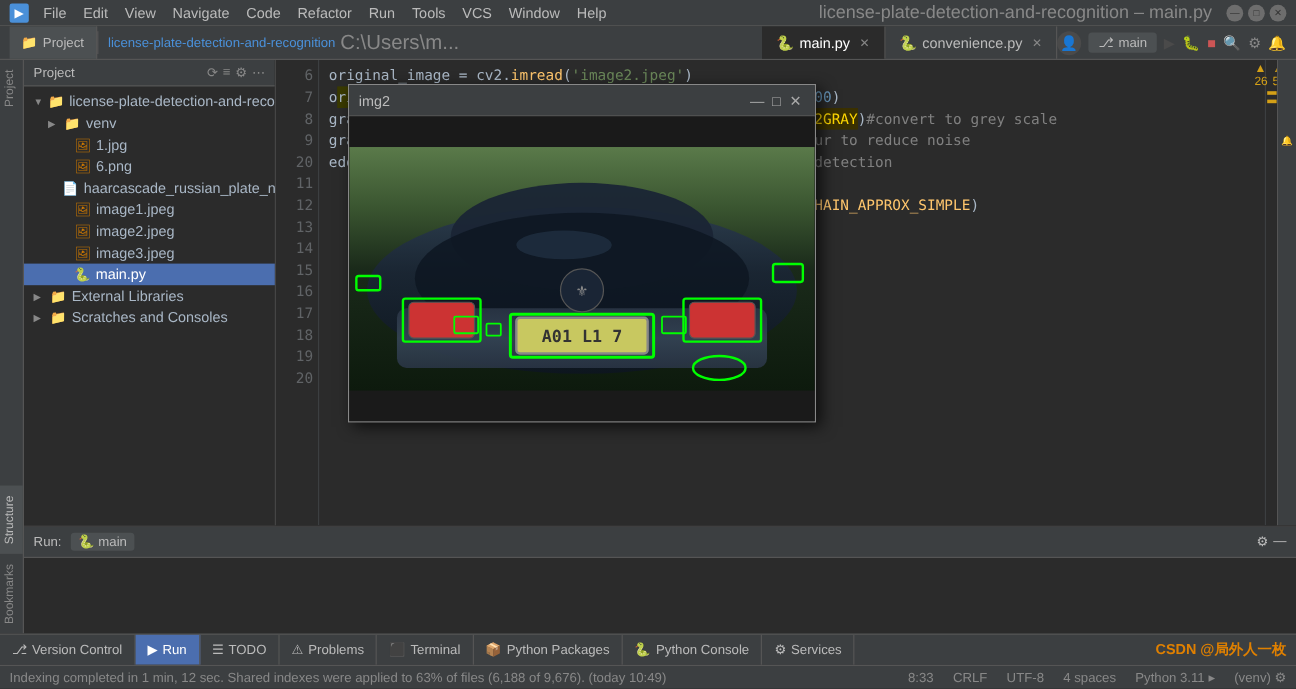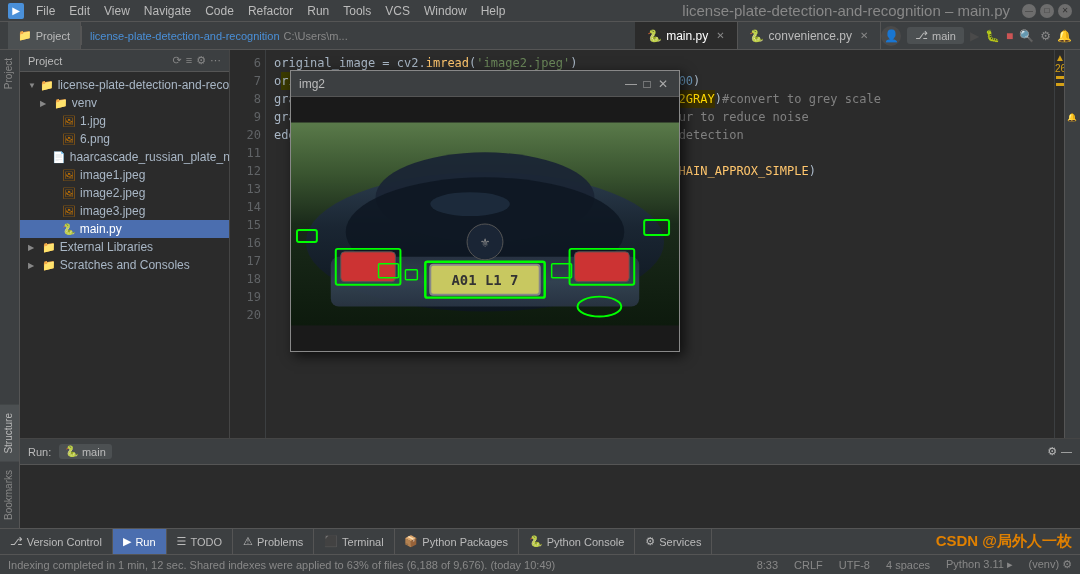--- a/index.html
+++ b/index.html
@@ -119,21 +119,21 @@
   </div>
 
   <div id="tab-bar">
     <div id="project-tab">
       <span>📁</span>
       <span>Project</span>
     </div>
     <div style="width:1px;background:#555;margin:4px 0;"></div>
     <div style="flex:1;display:flex;align-items:center;padding-left:8px;gap:4px;">
       <span style="color:#4a90d9;font-size:11px;">license-plate-detection-and-recognition</span>
-      <span style="color:#888;font-size:11px;">C:\Users\m...</span>
+      <span style="color:#888;font-size:17px;">C:\Users\m...</span>
     </div>
     <div class="editor-tabs">
       <div class="editor-tab active">
         <span style="color:#4a90d9;">🐍</span>
         <span>main.py</span>
         <span class="tab-close">✕</span>
       </div>
       <div class="editor-tab">
         <span style="color:#4a90d9;">🐍</span>
         <span>convenience.py</span>
@@ -328,21 +328,21 @@
               <div class="code-line">
                 <span style="color:#888;">&nbsp;&nbsp;&nbsp;&nbsp;&nbsp;&nbsp;&nbsp;&nbsp;&nbsp;&nbsp;&nbsp;&nbsp;&nbsp;&nbsp;&nbsp;&nbsp;&nbsp;&nbsp;&nbsp;&nbsp;&nbsp;&nbsp;&nbsp;&nbsp;&nbsp;&nbsp;&nbsp;&nbsp;&nbsp;&nbsp;&nbsp;</span>
                   <span class="var">rue)[:</span>
                   <span class="num">30</span>
                   <span class="var">]</span>
               </div>
               <div class="code-line">&nbsp;</div>
             </div>
 
             <div id="right-gutter">
-              <div style="display:flex;align-items:center;justify-content:space-between;padding:2px 2px 0 0;gap:4px;">
+              <div style="display:flex;align-items:center;justify-content:center;padding:2px 2px 0 0;gap:4px;">
                 <span style="color:#d4a017;font-size:10px;">▲ 26</span>
                 <span style="color:#d4a017;font-size:10px;">▲ 57</span>
               </div>
               <div class="gutter-warning"></div>
               <div class="gutter-warning"></div>
             </div>
           </div>
 
           <div id="float-window">
             <div id="float-window-title">
@@ -465,21 +465,21 @@
       <div class="bottom-tab">
         <span>🐍</span>
         <span>Python Console</span>
       </div>
       <div class="bottom-tab">
         <span>⚙</span>
         <span>Services</span>
       </div>
     </div>
     <div style="display:flex;align-items:center;padding-right:8px;gap:8px;">
-      <span style="color:#e08000;font-size:15px;font-weight:bold;">CSDN @局外人一枚</span>
+      <span style="color:#e08000;font-size:12px;font-weight:bold;">CSDN @局外人一枚</span>
     </div>
   </div>
 
   <div id="status-bar">
     <span class="status-msg">Indexing completed in 1 min, 12 sec. Shared indexes were applied to 63% of files (6,188 of 9,676). (today 10:49)</span>
     <div class="status-right">
       <span>8:33</span>
       <span>CRLF</span>
       <span>UTF-8</span>
       <span>4 spaces</span>

